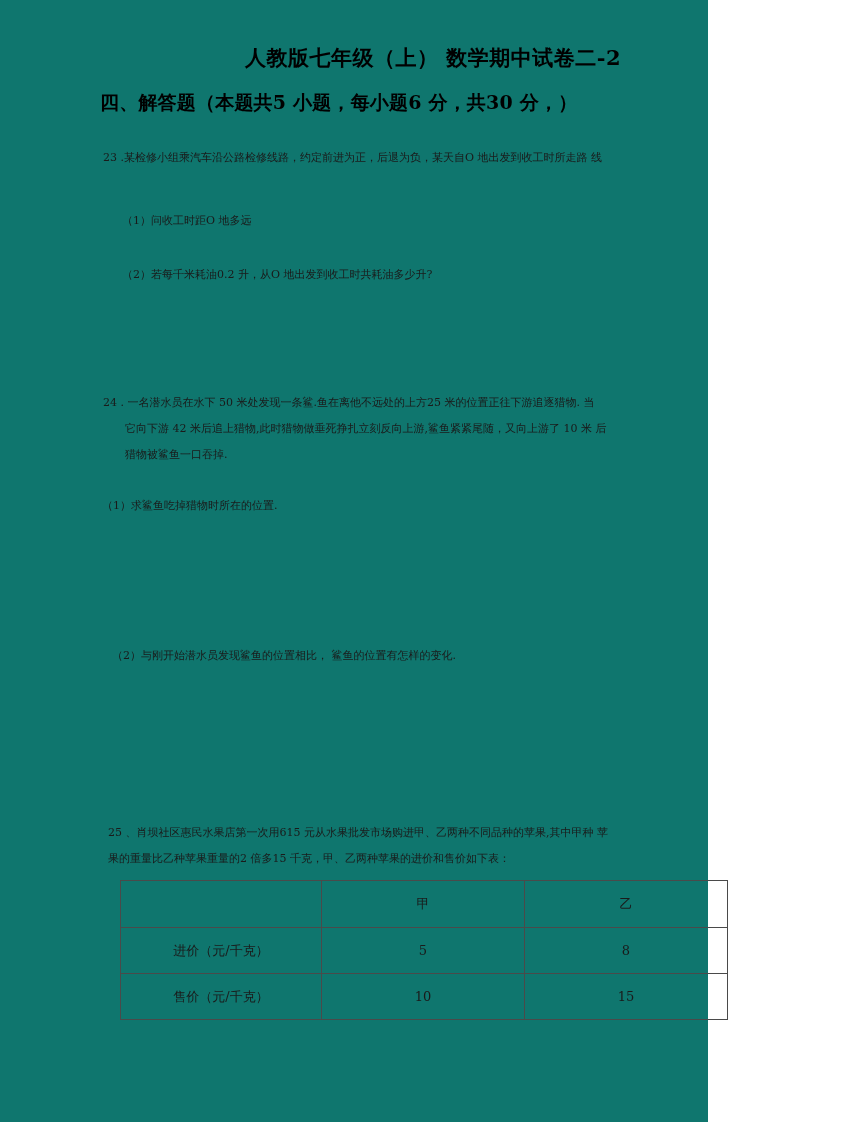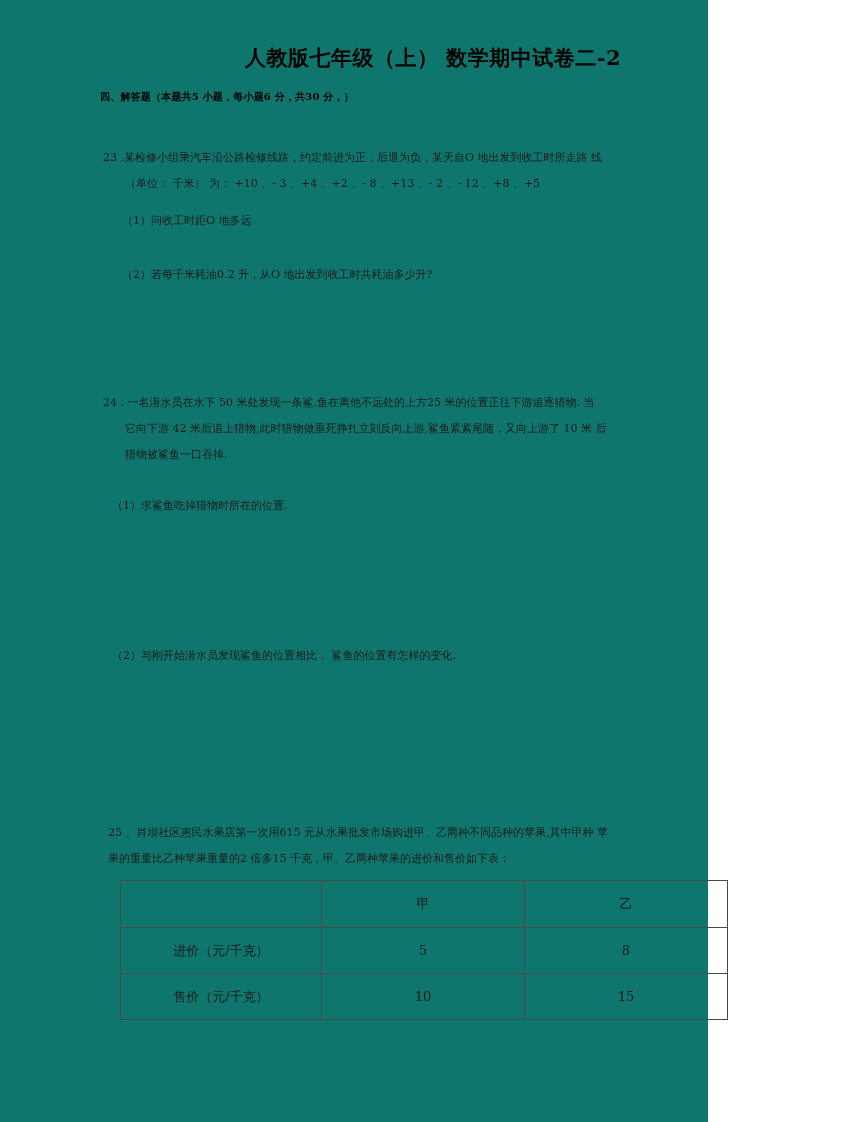--- a/index.html
+++ b/index.html
@@ -34,21 +34,21 @@
     font-weight: bold;
     letter-spacing: 0.5px;
     color: #000000;
   }
 
   
   .section-header {
     position: absolute;
     top: 90px;
     left: 100px;
-    font-size: 10px;
+    font-size: 19px;
     font-weight: bold;
     color: #000000;
     letter-spacing: 0.2px;
   }
 
   
   .qblock {
     position: absolute;
     font-size: 11px;
     line-height: 26px;
@@ -66,21 +66,21 @@
     white-space: nowrap;
   }
 
   
   #q23 { top: 145px; left: 103px; width: 700px; }
   #q23-s1 { top: 208px; left: 122px; }
   #q23-s2 { top: 262px; left: 122px; }
 
   
   #q24 { top: 390px; left: 103px; width: 710px; }
-  #q24-s1 { top: 493px; left: 112px; }
+  #q24-s1 { top: 493px; left: 102px; }
   #q24-s2 { top: 643px; left: 112px; }
 
   
   #q25 { top: 820px; left: 108px; width: 720px; }
   #q25-s1 { top: 1014px; left: 112px; }
 
   
   .price-table {
     position: absolute;
     top: 880px;
@@ -107,21 +107,20 @@
 <body>
 
 <div class="page">
 
   <div class="doc-title">人教版七年级（上） 数学期中试卷二-2</div>
 
   <div class="section-header">四、解答题（本题共5 小题，每小题6 分，共30 分，）</div>
 
   <div class="qblock" id="q23">
     <div class="qline">23 .某检修小组乘汽车沿公路检修线路，约定前进为正，后退为负，某天自O 地出发到收工时所走路 线</div>
-    <div class="qline indent1">（单位：   千米）  为：   +10 、- 3 、+4 、+2 、- 8 、+13 、- 2 、- 12 、+8 、+5</div>
   </div>
   <div class="sub-q" id="q23-s1">（1）问收工时距O 地多远</div>
   <div class="sub-q" id="q23-s2">（2）若每千米耗油0.2 升，从O 地出发到收工时共耗油多少升?</div>
 
   <div class="qblock" id="q24">
     <div class="qline">24 . 一名潜水员在水下 50 米处发现一条鲨.鱼在离他不远处的上方25 米的位置正往下游追逐猎物. 当</div>
     <div class="qline indent1">它向下游 42 米后追上猎物,此时猎物做垂死挣扎立刻反向上游,鲨鱼紧紧尾随，又向上游了 10 米 后</div>
     <div class="qline indent1">猎物被鲨鱼一口吞掉.</div>
   </div>
   <div class="sub-q" id="q24-s1">（1）求鲨鱼吃掉猎物时所在的位置.</div>

